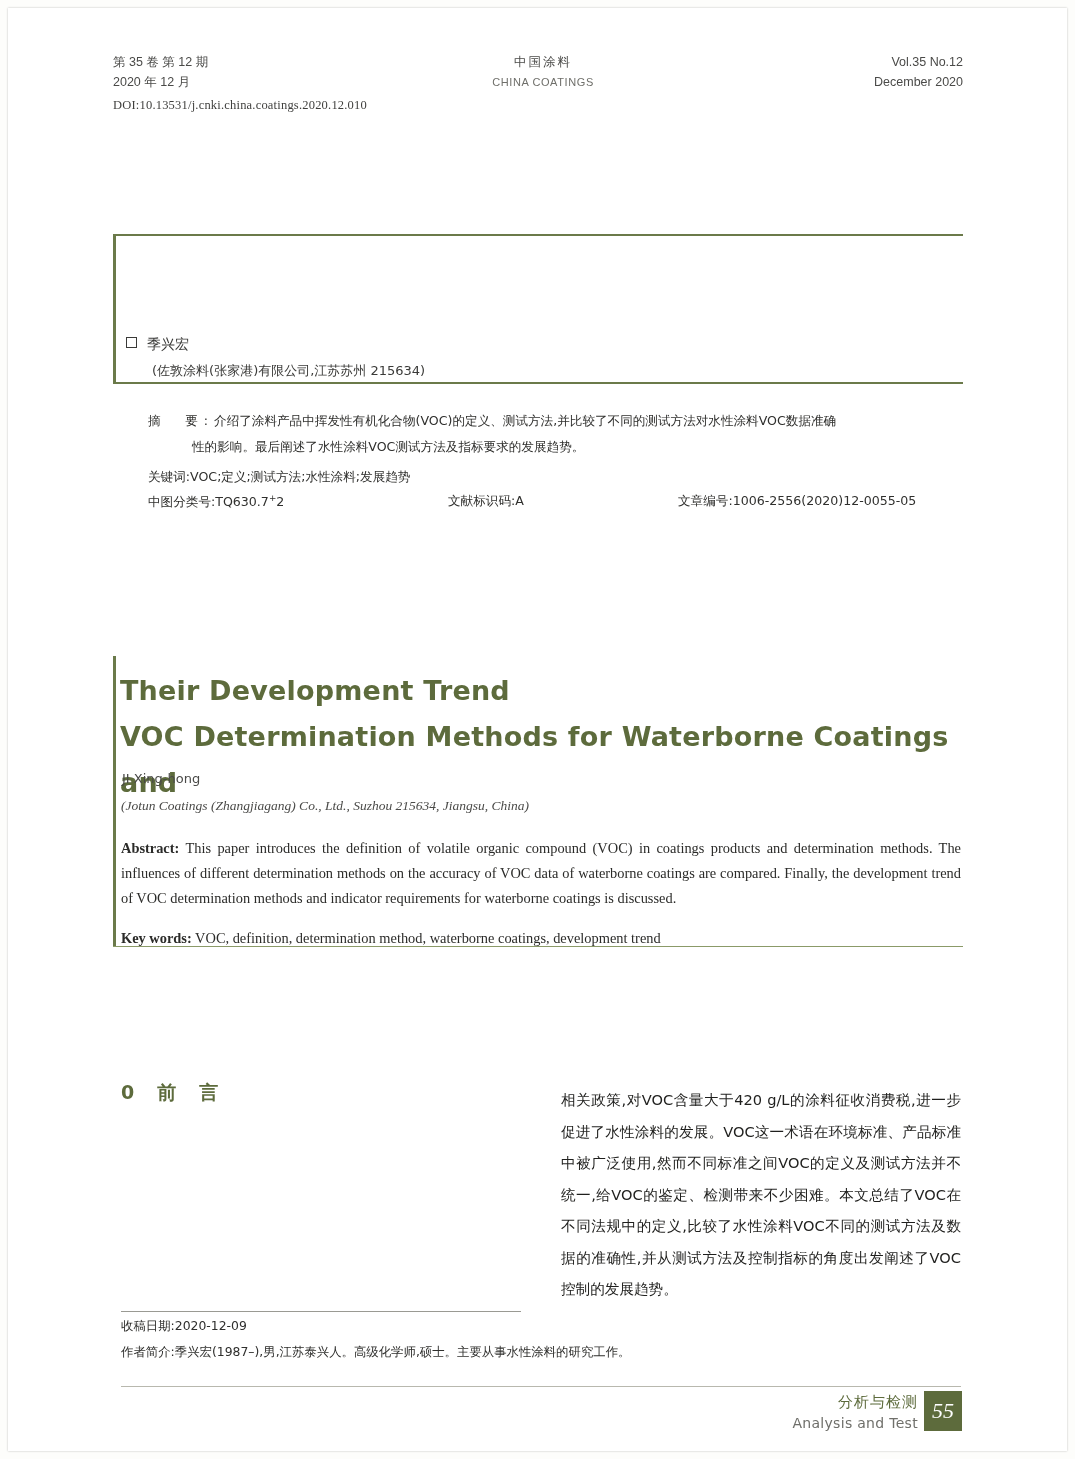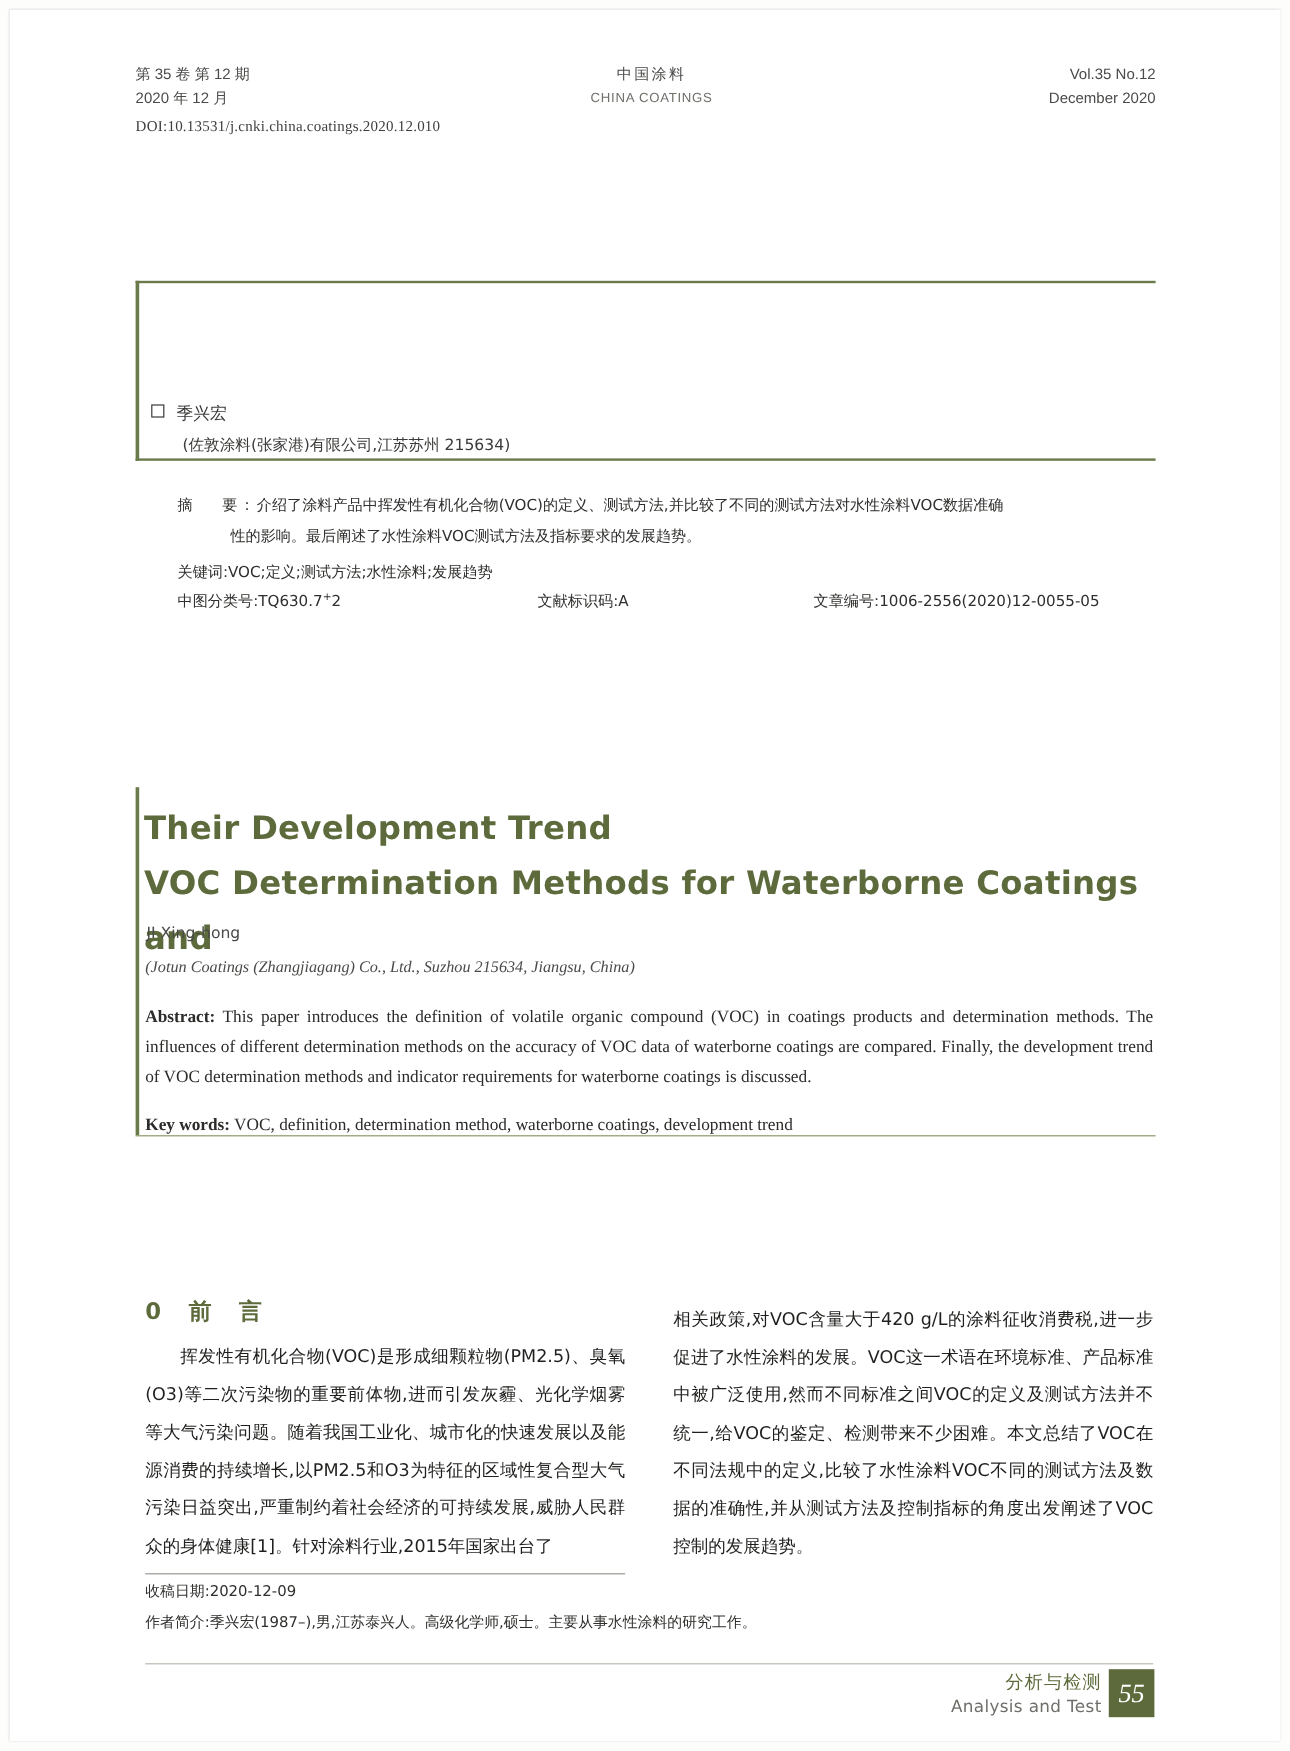--- a/index.html
+++ b/index.html
@@ -355,23 +355,20 @@
       <b>Abstract:</b>
       <span>This paper introduces the definition of volatile organic compound (VOC) in coatings products and determination methods. The influences of different determination methods on the accuracy of VOC data of waterborne coatings are compared. Finally, the development trend of VOC determination methods and indicator requirements for waterborne coatings is discussed.</span>
     </div>
     <div class="en-kw">
       <b>Key words:</b>
       <span>VOC, definition, determination method, waterborne coatings, development trend</span>
     </div>
 
     <div class="sec-head">0　前　言</div>
 
-    <div class="col col-left">
-      <p class="indent">挥发性有机化合物(VOC)是形成细颗粒物(PM2.5)、臭氧(O3)等二次污染物的重要前体物,进而引发灰霾、光化学烟雾等大气污染问题。随着我国工业化、城市化的快速发展以及能源消费的持续增长,以PM2.5和O3为特征的区域性复合型大气污染日益突出,严重制约着社会经济的可持续发展,威胁人民群众的身体健康[1]。针对涂料行业,2015年国家出台了</p>
-    </div>
     <div class="col col-right">
       <p>相关政策,对VOC含量大于420 g/L的涂料征收消费税,进一步促进了水性涂料的发展。VOC这一术语在环境标准、产品标准中被广泛使用,然而不同标准之间VOC的定义及测试方法并不统一,给VOC的鉴定、检测带来不少困难。本文总结了VOC在不同法规中的定义,比较了水性涂料VOC不同的测试方法及数据的准确性,并从测试方法及控制指标的角度出发阐述了VOC控制的发展趋势。</p>
     </div>
 
     <div class="foot-rule"></div>
     <div class="foot foot1">
       <span>收稿日期:</span><span>2020-12-09</span>
     </div>
     <div class="foot foot2">
       <span>作者简介:</span><span>季兴宏(1987–),男,江苏泰兴人。高级化学师,硕士。主要从事水性涂料的研究工作。</span>

